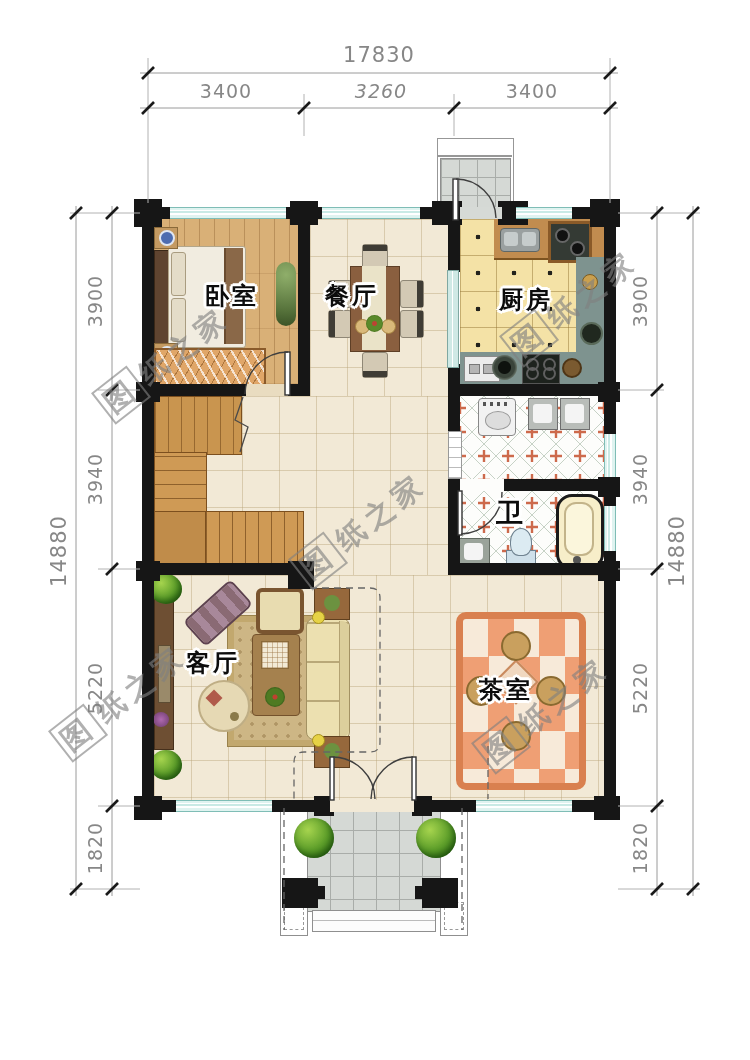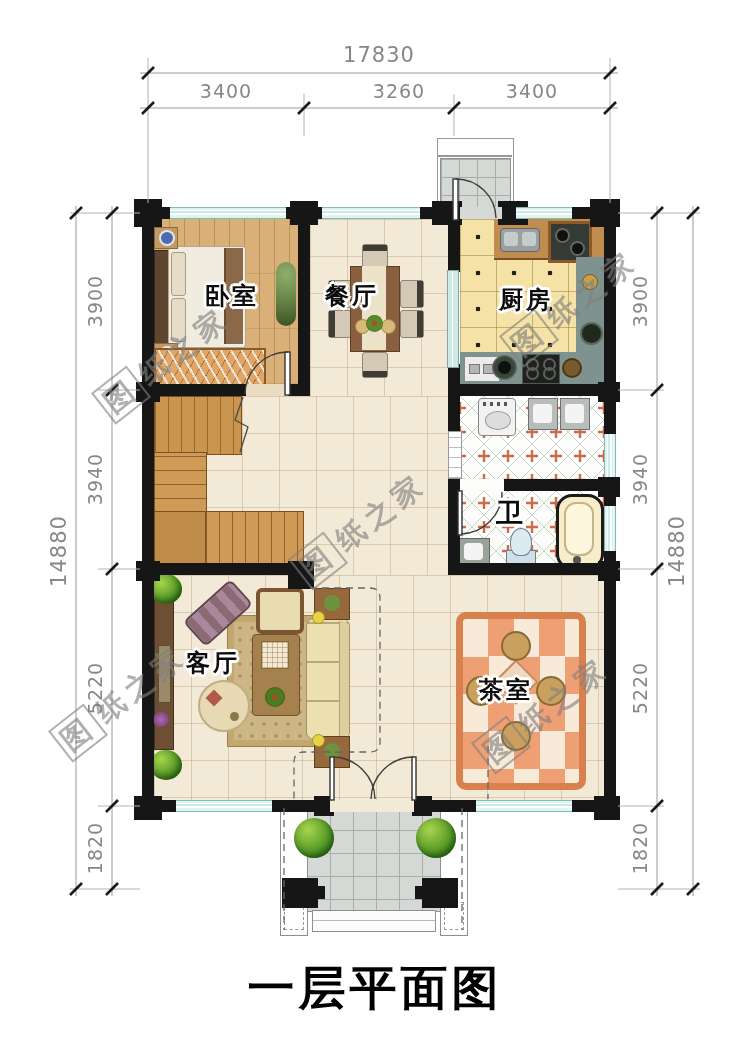--- a/index.html
+++ b/index.html
@@ -360,21 +360,21 @@
       <line x1="488" y1="746" x2="488" y2="799"></line>
       <line x1="284" y1="808" x2="284" y2="930"></line>
       <line x1="462" y1="808" x2="462" y2="930"></line>
     </g>
 
     <path d="M 243,397 L 235,420 L 248,427 L 240,452" stroke="#4a4a4a" stroke-width="1.3" fill="none"></path>
   </svg>
 
   <div class="dim dim-big" style="left:379px;top:55px;">17830</div>
   <div class="dim" style="left:226px;top:91px;">3400</div>
-  <div class="dim" style="left:399px;top:91px;">3260</div>
+  <div class="dim" style="left:381px;top:91px;font-style:italic;">3260</div>
   <div class="dim" style="left:532px;top:91px;">3400</div>
 
   <div class="dim dim-v" style="left:95px;top:301px;">3900</div>
   <div class="dim dim-v" style="left:95px;top:479px;">3940</div>
   <div class="dim dim-v" style="left:95px;top:688px;">5220</div>
   <div class="dim dim-v" style="left:95px;top:848px;">1820</div>
   <div class="dim dim-v dim-big" style="left:59px;top:551px;">14880</div>
 
   <div class="dim dim-v" style="left:640px;top:301px;">3900</div>
   <div class="dim dim-v" style="left:640px;top:479px;">3940</div>
@@ -388,14 +388,13 @@
   <div class="rlabel" style="left:511px;top:513px;font-size:27px;">卫</div>
   <div class="rlabel" style="left:213px;top:663px;">客厅</div>
   <div class="rlabel" style="left:506px;top:690px;">茶室</div>
 
   <div class="wm" style="left:165px;top:362px;">图纸之家</div>
   <div class="wm" style="left:573px;top:305px;">图纸之家</div>
   <div class="wm" style="left:362px;top:528px;">图纸之家</div>
   <div class="wm" style="left:122px;top:700px;">图纸之家</div>
   <div class="wm" style="left:545px;top:712px;">图纸之家</div>
 
-  <div id="title">一层平面图</div>
 </div>
 
 </body></html>

